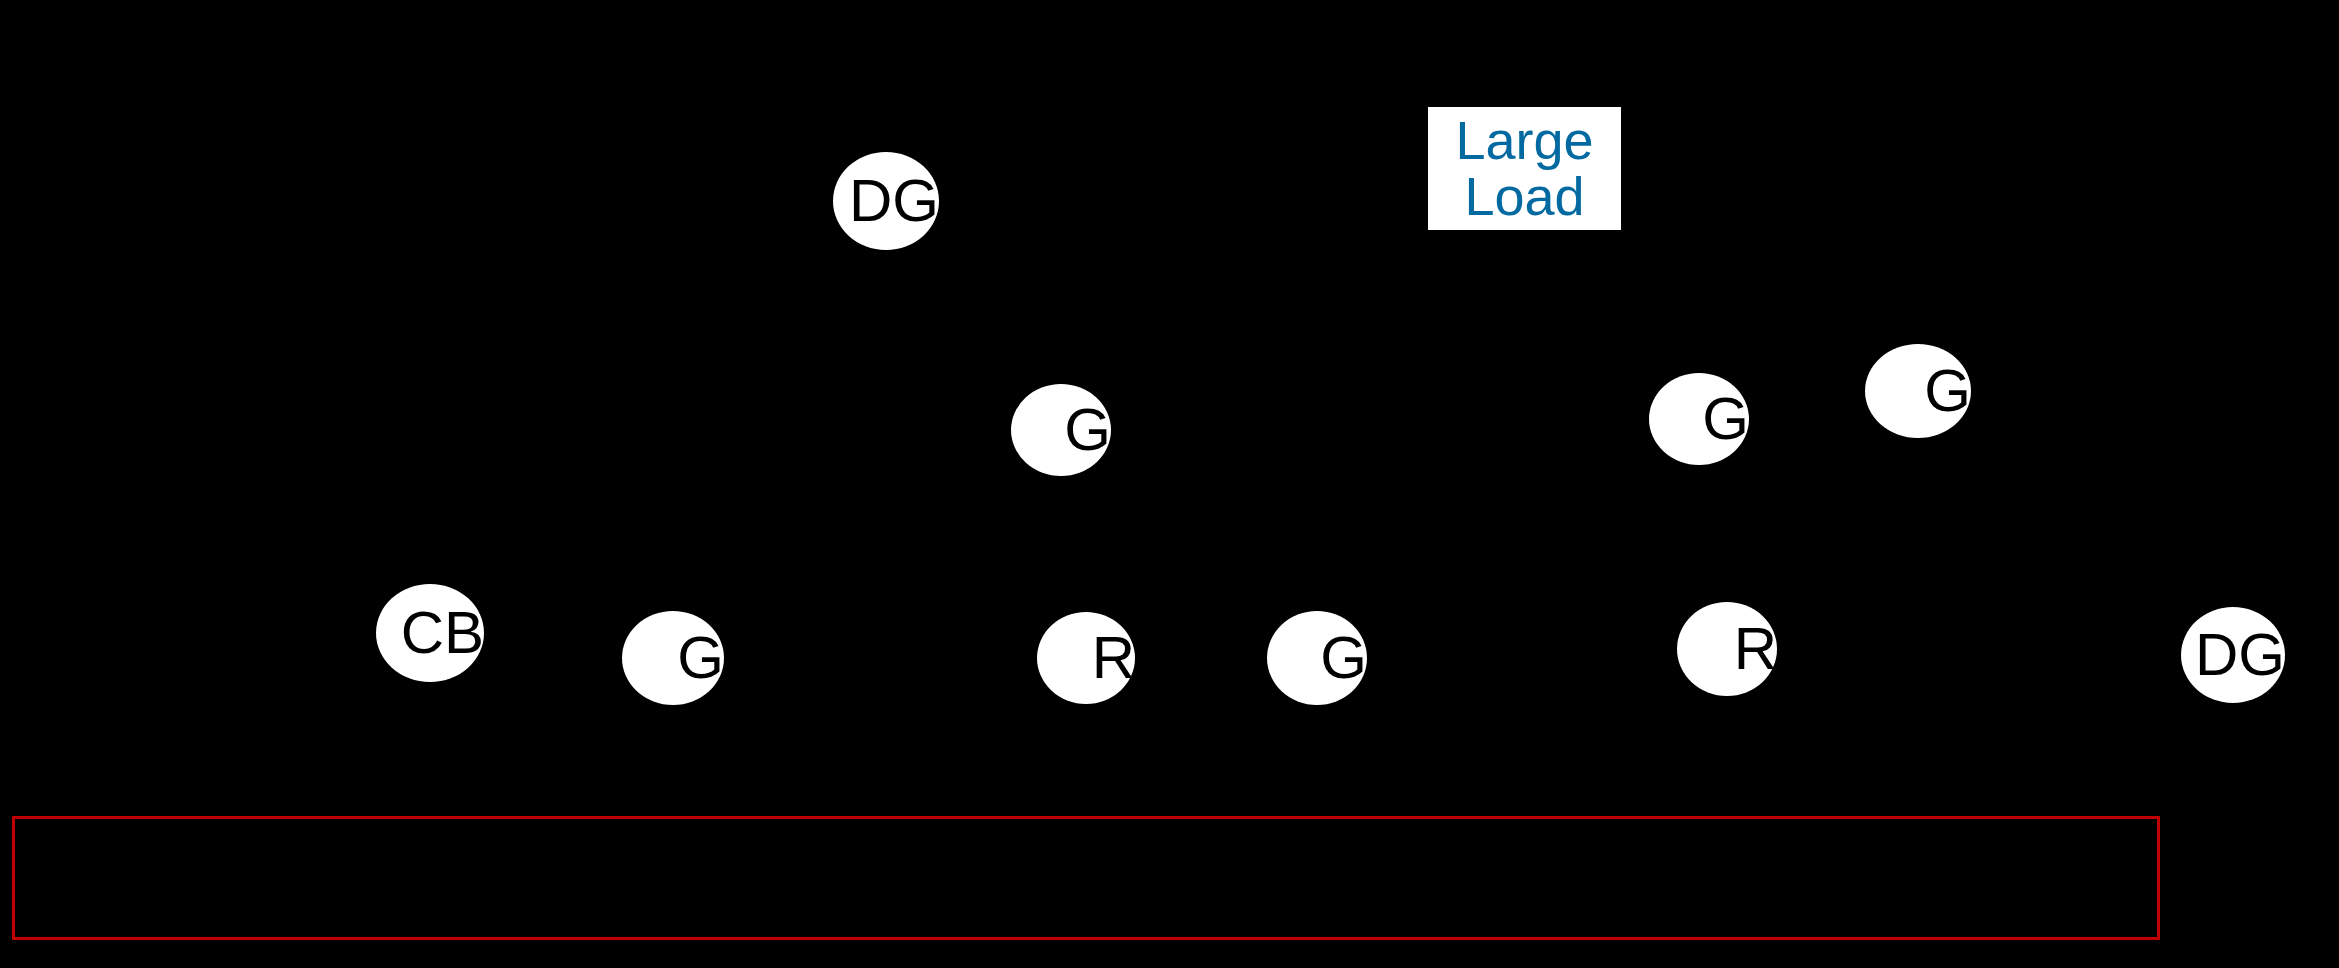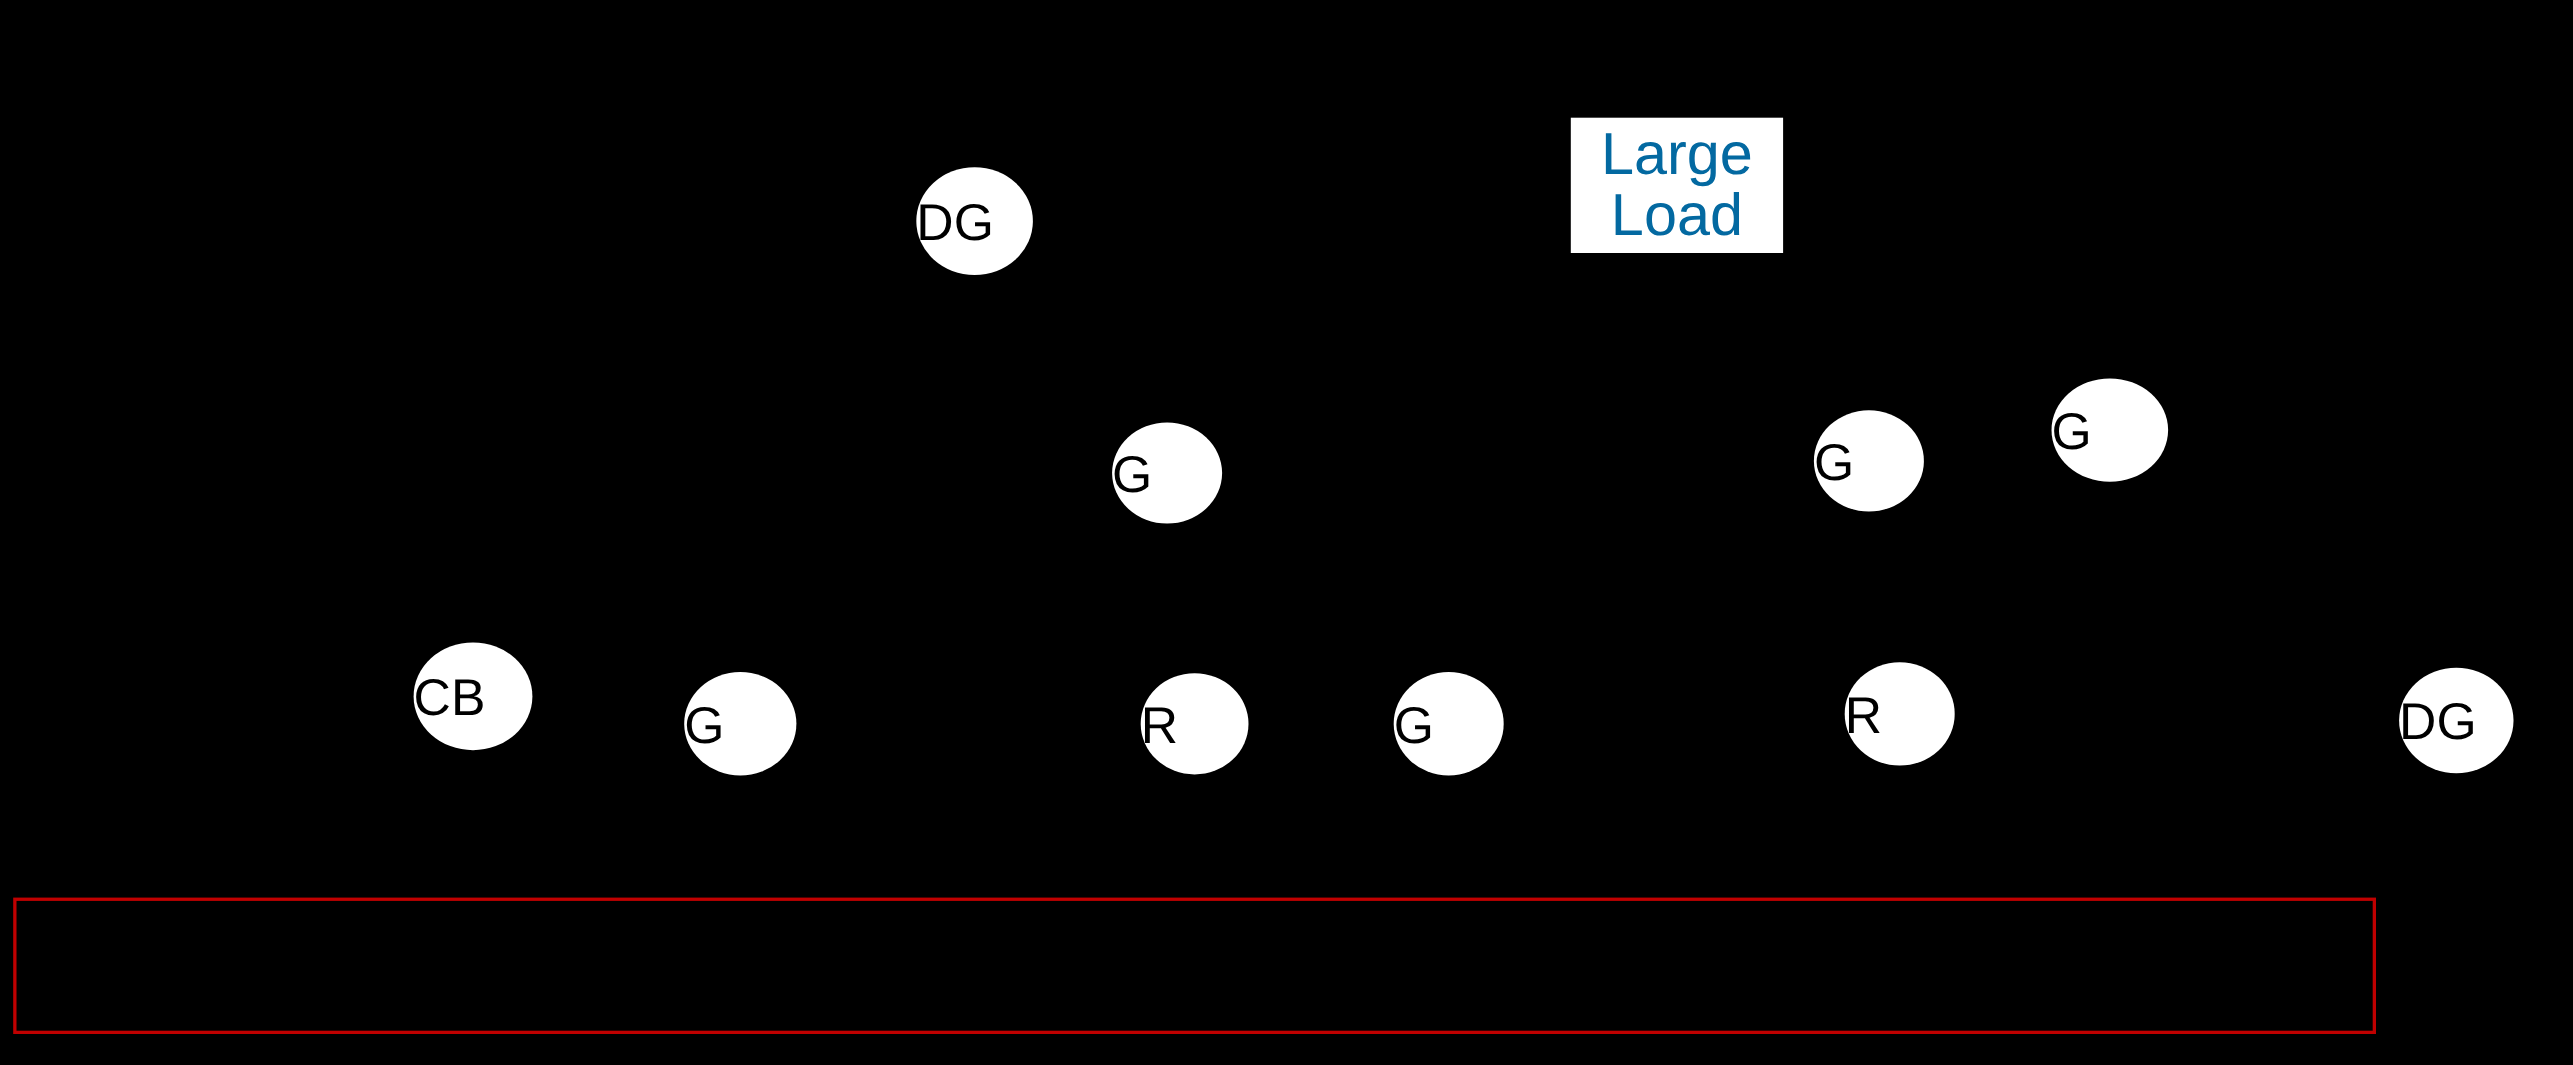--- a/index.html
+++ b/index.html
@@ -15,22 +15,22 @@
     overflow: hidden;
     font-family: "Liberation Sans", sans-serif;
   }
   .node {
     position: absolute;
     background: #ffffff;
     color: #000000;
     border-radius: 50%;
     display: flex;
     align-items: center;
-    justify-content: flex-start;
-    font-size: 47px;
+    justify-content: flex-end;
+    font-size: 60px;
     transform: translate(-50%, -50%);
     line-height: 1;
   }
   .load-box {
     position: absolute;
     background: #ffffff;
     color: #0369a1;
     display: flex;
     align-items: center;
     justify-content: center;

